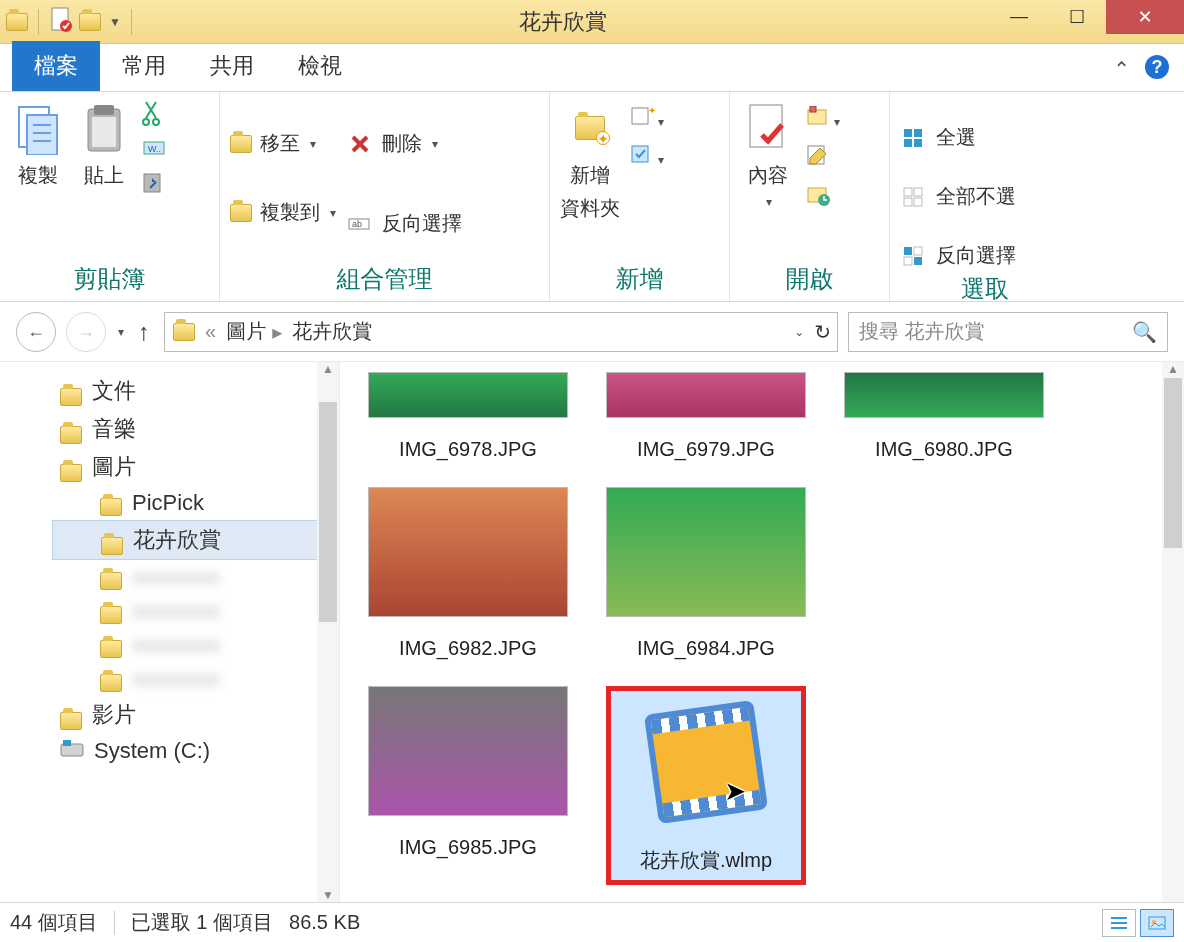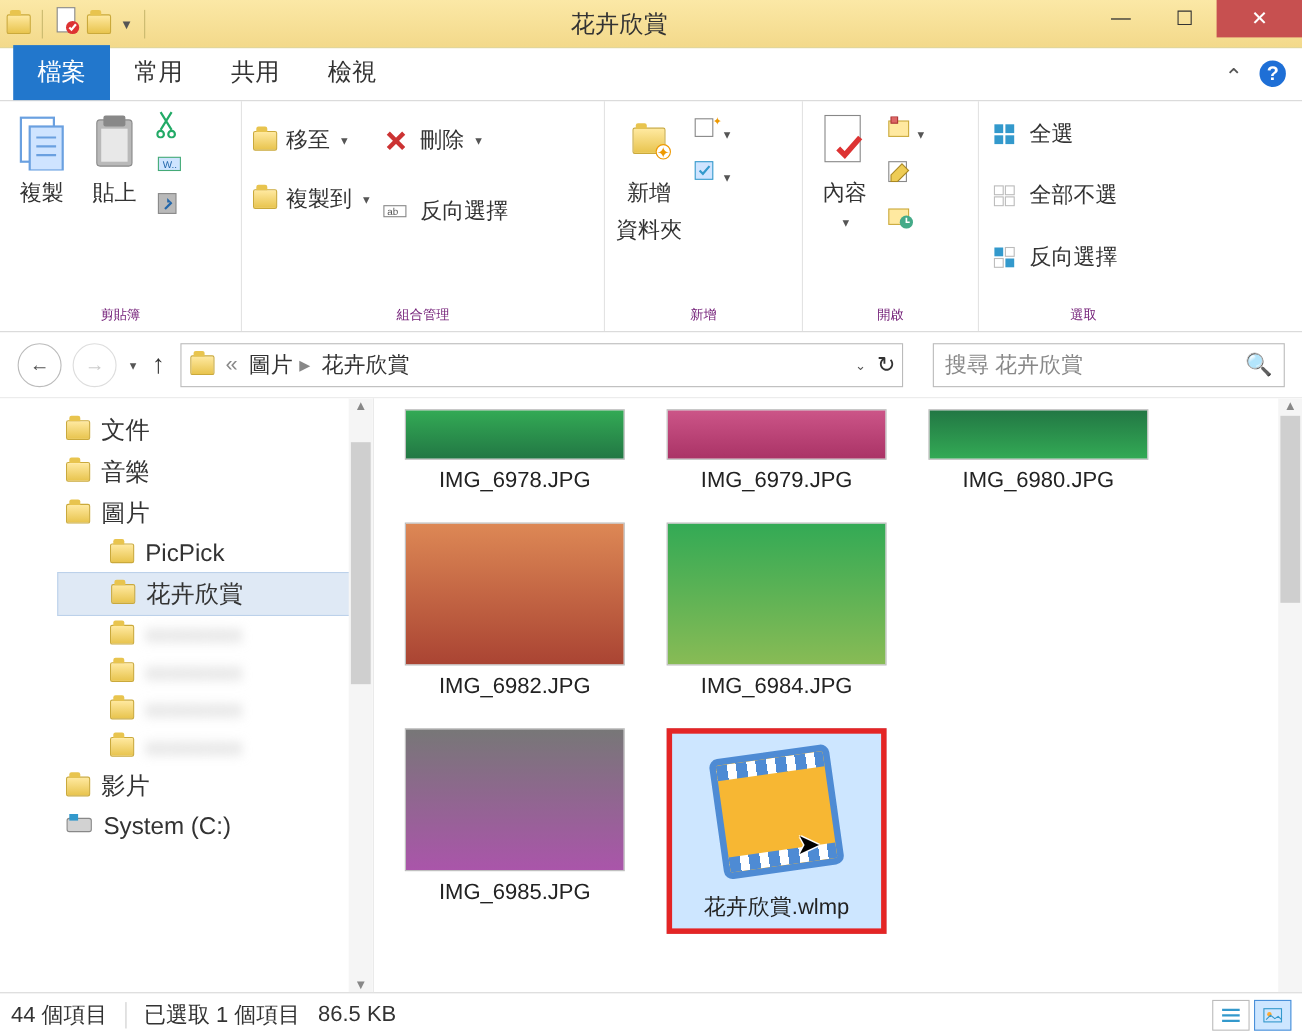--- a/index.html
+++ b/index.html
@@ -17,52 +17,52 @@
   
   .tabs-row { height:48px; background:#fff; border-bottom:1px solid #d7d7d7; display:flex; align-items:flex-end; padding-left:12px; position:relative; }
   .tab { padding:10px 22px; font-size:22px; color:#333; cursor:default; }
   .tab.active { background:#2277cc; color:#fff; }
   .tabs-right { position:absolute; right:14px; top:10px; display:flex; gap:14px; align-items:center; }
 
   
   .ribbon { height:210px; background:#fff; border-bottom:1px solid #d7d7d7; display:flex; }
   .r-group { border-right:1px solid #e3e3e3; display:flex; flex-direction:column; justify-content:space-between; padding:8px 10px 2px; }
   .r-top { display:flex; align-items:flex-start; gap:10px; flex:1; }
-  .r-label { text-align:center; font-size:12px; color:#701a75; padding:4px 0; }
+  .r-label { text-align:center; font-size:24px; color:#0f766e; padding:4px 0; }
   .r-bigbtn { display:flex; flex-direction:column; align-items:center; gap:6px; font-size:20px; color:#333; }
   .r-col { display:flex; flex-direction:column; gap:10px; justify-content:center; }
-  .r-item { display:flex; align-items:center; gap:8px; font-size:20px; color:#333; white-space:nowrap; }
+  .r-item { display:flex; align-items:center; gap:8px; font-size:20px; color:#333; white-space:nowrap;margin-top:16px; }
   .r-item .ico, .r-bigbtn .ico-lg { display:inline-flex; align-items:center; justify-content:center; }
   .ico-lg { width:56px; height:56px; }
   .ico { width:28px; height:22px; }
   .drop-caret { font-size:12px; color:#555; margin-left:2px; }
 
   
   .addr { height:60px; display:flex; align-items:center; gap:10px; padding:0 16px; border-bottom:1px solid #eaeaea; }
   .nav-circ { width:40px; height:40px; border:1px solid #bbb; border-radius:50%; display:flex; align-items:center; justify-content:center; font-size:18px; color:#555; }
   .nav-circ.dim { color:#ccc; border-color:#ddd; }
   .up-arrow { font-size:24px; color:#333; padding:0 4px; }
   .addr-box { flex:1; height:40px; border:1px solid #bbb; display:flex; align-items:center; padding:0 6px 0 8px; gap:10px; font-size:20px; color:#333; }
   .addr-box .crumb { display:flex; align-items:center; gap:6px; }
   .addr-right { margin-left:auto; display:flex; align-items:center; gap:10px; }
-  .search-box { width:320px; height:40px; border:1px solid #bbb; display:flex; align-items:center; padding:0 10px; font-size:20px; color:#888; justify-content:space-between;margin-left:17px; }
+  .search-box { width:320px; height:40px; border:1px solid #bbb; display:flex; align-items:center; padding:0 10px; font-size:20px; color:#888; justify-content:space-between; }
 
   
   .main { display:flex; height:540px; }
   .tree { width:340px; border-right:1px solid #eaeaea; padding:10px 8px 0 60px; font-size:22px; color:#333; position:relative; overflow:hidden; }
-  .tree-item { display:flex; align-items:center; gap:10px; padding:4px 0; white-space:nowrap; }
+  .tree-item { display:flex; align-items:flex-end; gap:10px; padding:4px 0; white-space:nowrap; }
   .tree-item.indent { padding-left:40px; }
   .tree-item.selected { background:#dfe9f5; margin-left:-8px; padding-left:48px; border:1px solid #bcd1ea; }
   .tree-item.dim span:last-child { filter: blur(5px); color:#bbb; }
   .tree-scroll { position:absolute; right:0; top:0; bottom:0; width:22px; background:#f5f5f5; display:flex; flex-direction:column; justify-content:space-between; align-items:center; }
   .tree-thumb { width:18px; height:220px; background:#cfcfcf; margin-top:26px; }
 
   .files { flex:1; padding:10px 16px 0 28px; position:relative; overflow:hidden; }
   .file-row { display:flex; gap:38px; margin-bottom:26px; }
-  .file { display:flex; flex-direction:column; align-items:center; gap:8px; width:200px; }
+  .file { display:flex; flex-direction:column; align-items:center; gap:20px; width:200px; }
   .thumb { width:200px; height:46px; background:#6b8b5a; border:1px solid #bbb; }
   .thumb.tall { height:130px; }
   .file-name { font-size:20px; color:#222; }
   .file.selected { background:#cde6ff; padding:6px; border:5px solid #e42525; }
   .files-scroll { position:absolute; right:0; top:0; bottom:0; width:22px; background:#f5f5f5; display:flex; flex-direction:column; align-items:center; }
   .files-thumb { width:18px; height:170px; background:#cfcfcf; margin-top:2px; }
 
   
   .status { height:40px; border-top:1px solid #d7d7d7; display:flex; align-items:center; padding:0 10px; font-size:20px; color:#333; gap:16px; }
   .status .sep { width:1px; height:24px; background:#ccc; }
@@ -268,21 +268,21 @@
               <circle cx="18" cy="16" r="6" fill="#4a8"></circle>
               <path d="M18 12 v4 h3" stroke="#fff" stroke-width="1.5" fill="none"></path>
             </svg></span>
       </div>
     </div>
     <div class="r-label">開啟</div>
   </div>
 
   <div class="r-group" style="width:190px;border-right:none">
     <div class="r-top">
-      <div class="r-col" style="gap:29px;padding-top:8px">
+      <div class="r-col" style="gap:16px;padding-top:8px">
         <div class="r-item">
           <span class="ico">
               <svg width="22" height="20">
                 <rect x="1" y="1" width="8" height="8" fill="#39c"></rect>
                 <rect x="11" y="1" width="8" height="8" fill="#39c"></rect>
                 <rect x="1" y="11" width="8" height="8" fill="#39c"></rect>
                 <rect x="11" y="11" width="8" height="8" fill="#39c"></rect>
               </svg>
             </span>
           <span>全選</span>

